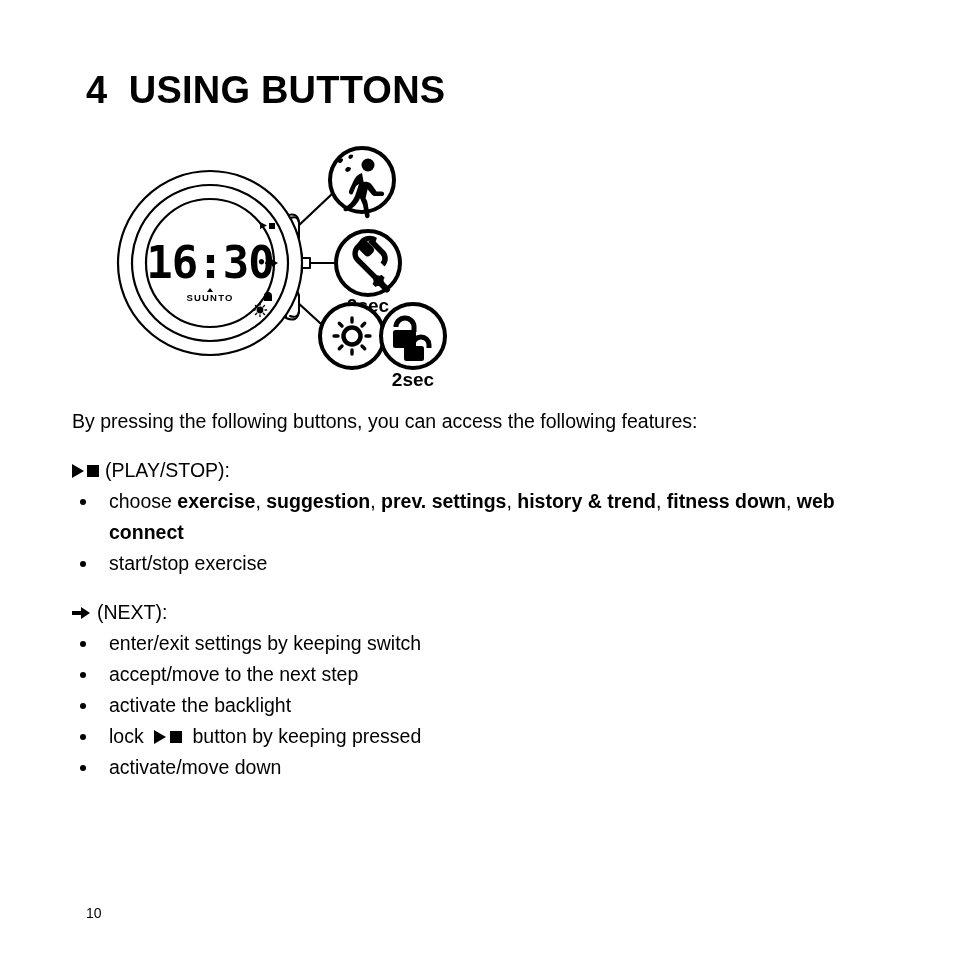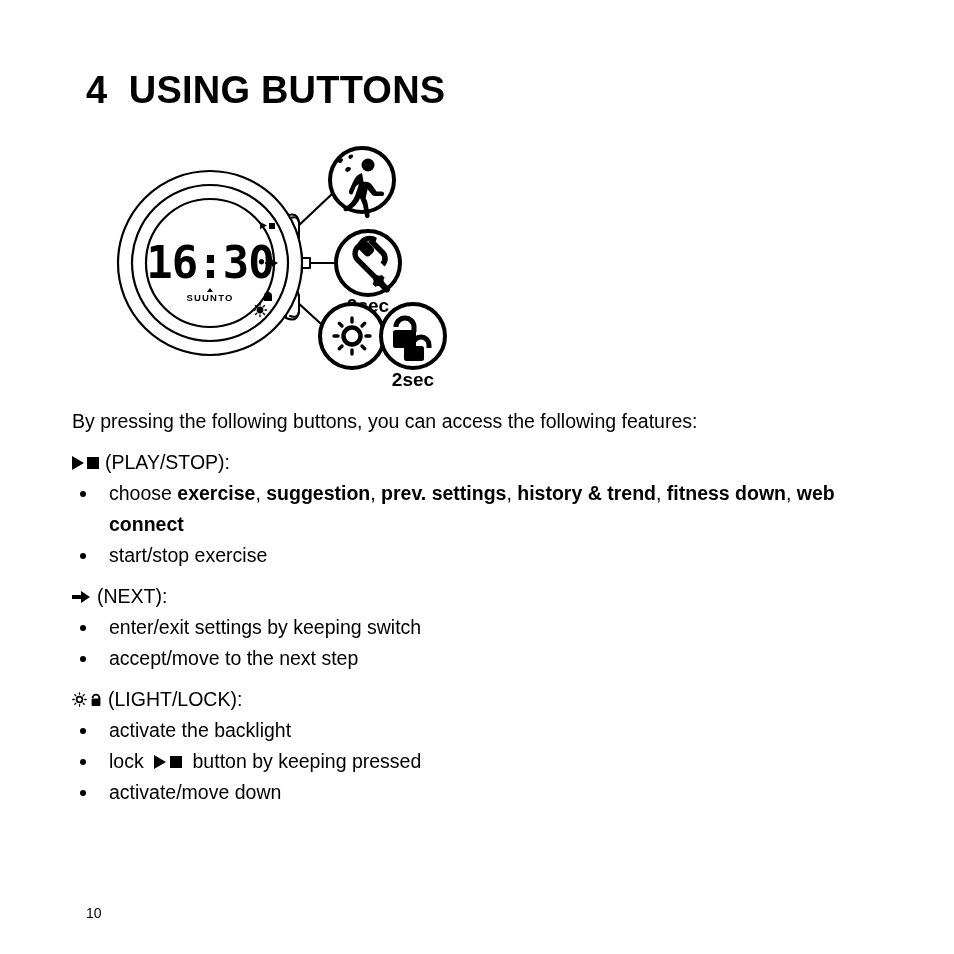--- a/index.html
+++ b/index.html
@@ -52,21 +52,21 @@
     font-size: 19.5px;
     line-height: 31px;
     color: #000;
   }
 
   .intro {
     white-space: nowrap;
   }
 
   .group-head {
-    margin-top: 10px;
+    margin-top: 18px;
     display: flex;
     align-items: center;
     gap: 2px;
     white-space: nowrap;
   }
   .group-head .glyphs {
     display: inline-flex;
     align-items: center;
     gap: 3px;
     margin-right: 4px;
@@ -284,42 +284,20 @@
           <path d="M9 1 l9 6 l-9 6 z" fill="#000"></path>
         </svg>
       </span>
       <span>(NEXT):</span>
     </div>
     <ul class="bullets">
       <li>enter/exit settings by keeping switch</li>
       <li>accept/move to the next step</li>
     </ul>
 
-    <div class="group-head">
-      <span class="glyphs">
-        <svg width="15" height="15" viewBox="0 0 15 15">
-          <circle cx="7.5" cy="7.5" r="2.9" fill="none" stroke="#000" stroke-width="1.7"></circle>
-          <g stroke="#000" stroke-width="1.3" stroke-linecap="round">
-            <line x1="7.5" y1="0.8" x2="7.5" y2="2.3"></line>
-            <line x1="7.5" y1="12.7" x2="7.5" y2="14.2"></line>
-            <line x1="0.8" y1="7.5" x2="2.3" y2="7.5"></line>
-            <line x1="12.7" y1="7.5" x2="14.2" y2="7.5"></line>
-            <line x1="2.8" y1="2.8" x2="3.9" y2="3.9"></line>
-            <line x1="11.1" y1="11.1" x2="12.2" y2="12.2"></line>
-            <line x1="12.2" y1="2.8" x2="11.1" y2="3.9"></line>
-            <line x1="3.9" y1="11.1" x2="2.8" y2="12.2"></line>
-          </g>
-        </svg>
-        <svg width="12" height="15" viewBox="0 0 12 15">
-          <path d="M2.6 6 a3.4 3.4 0 0 1 6.8 0 v1.5" fill="none" stroke="#000" stroke-width="1.9"></path>
-          <rect x="1.6" y="6.6" width="8.8" height="7.4" rx="1" fill="#000"></rect>
-        </svg>
-      </span>
-      <span>(LIGHT/LOCK):</span>
-    </div>
     <ul class="bullets">
       <li>activate the backlight</li>
       <li>
         <span>lock </span><span class="inline-playstop">
             <span class="g g-play"></span>
             <span class="g g-stop"></span>
           </span><span> button by keeping pressed</span>
       </li>
       <li>activate/move down</li>
     </ul>

